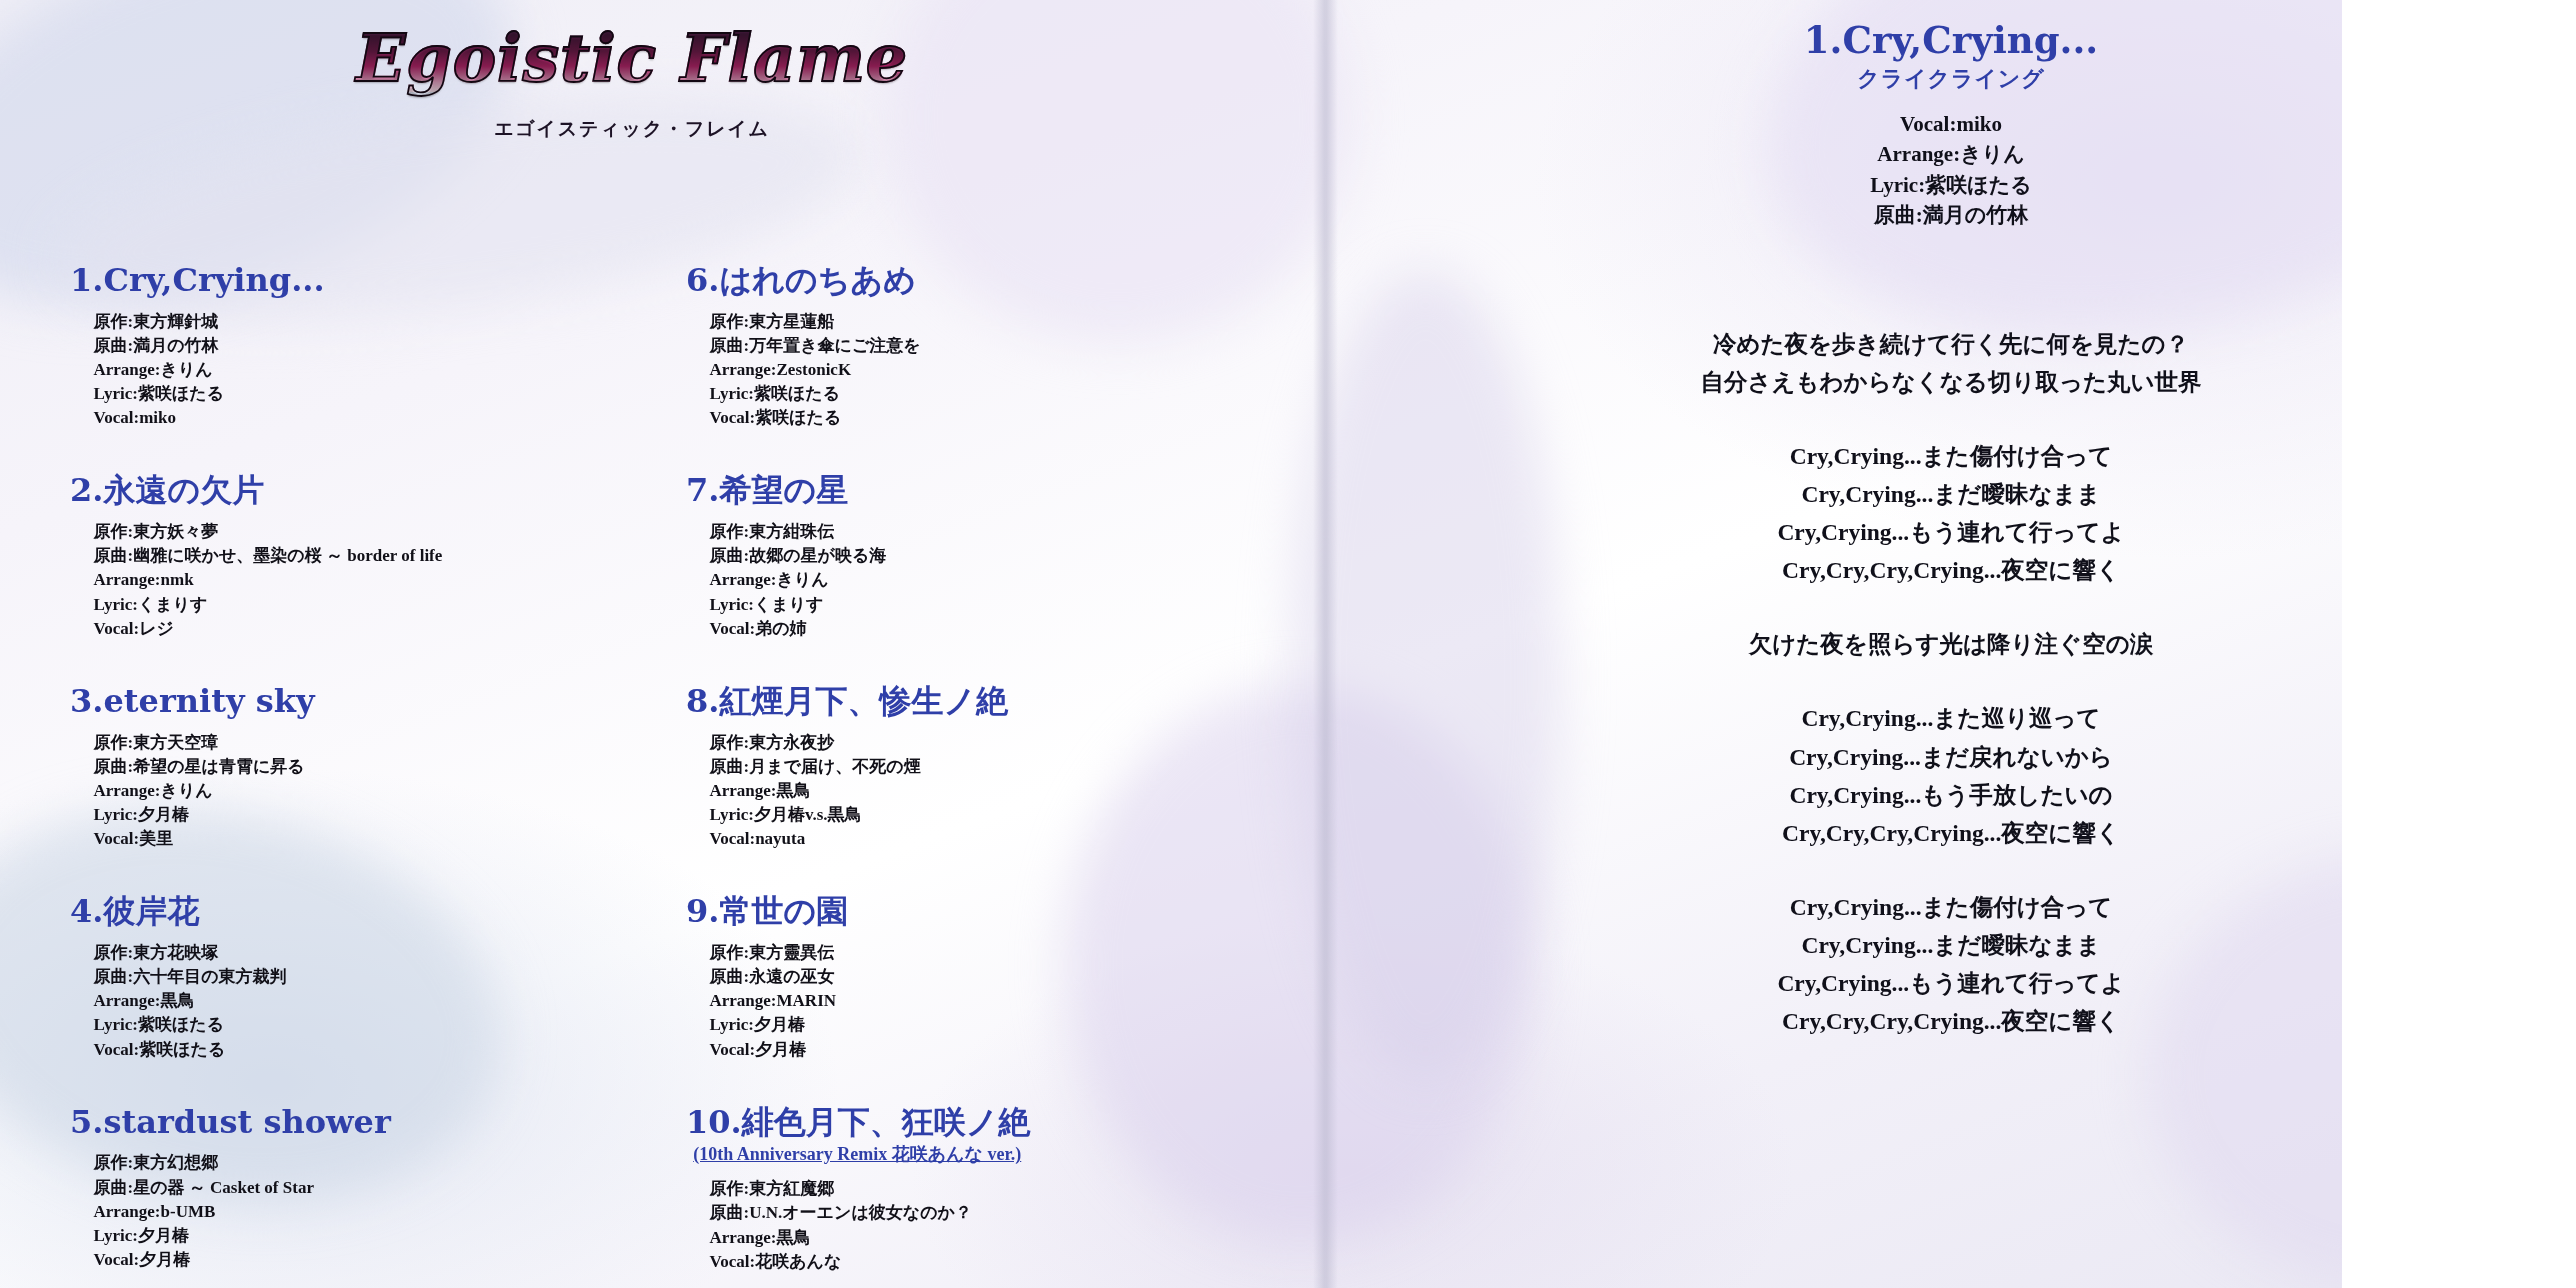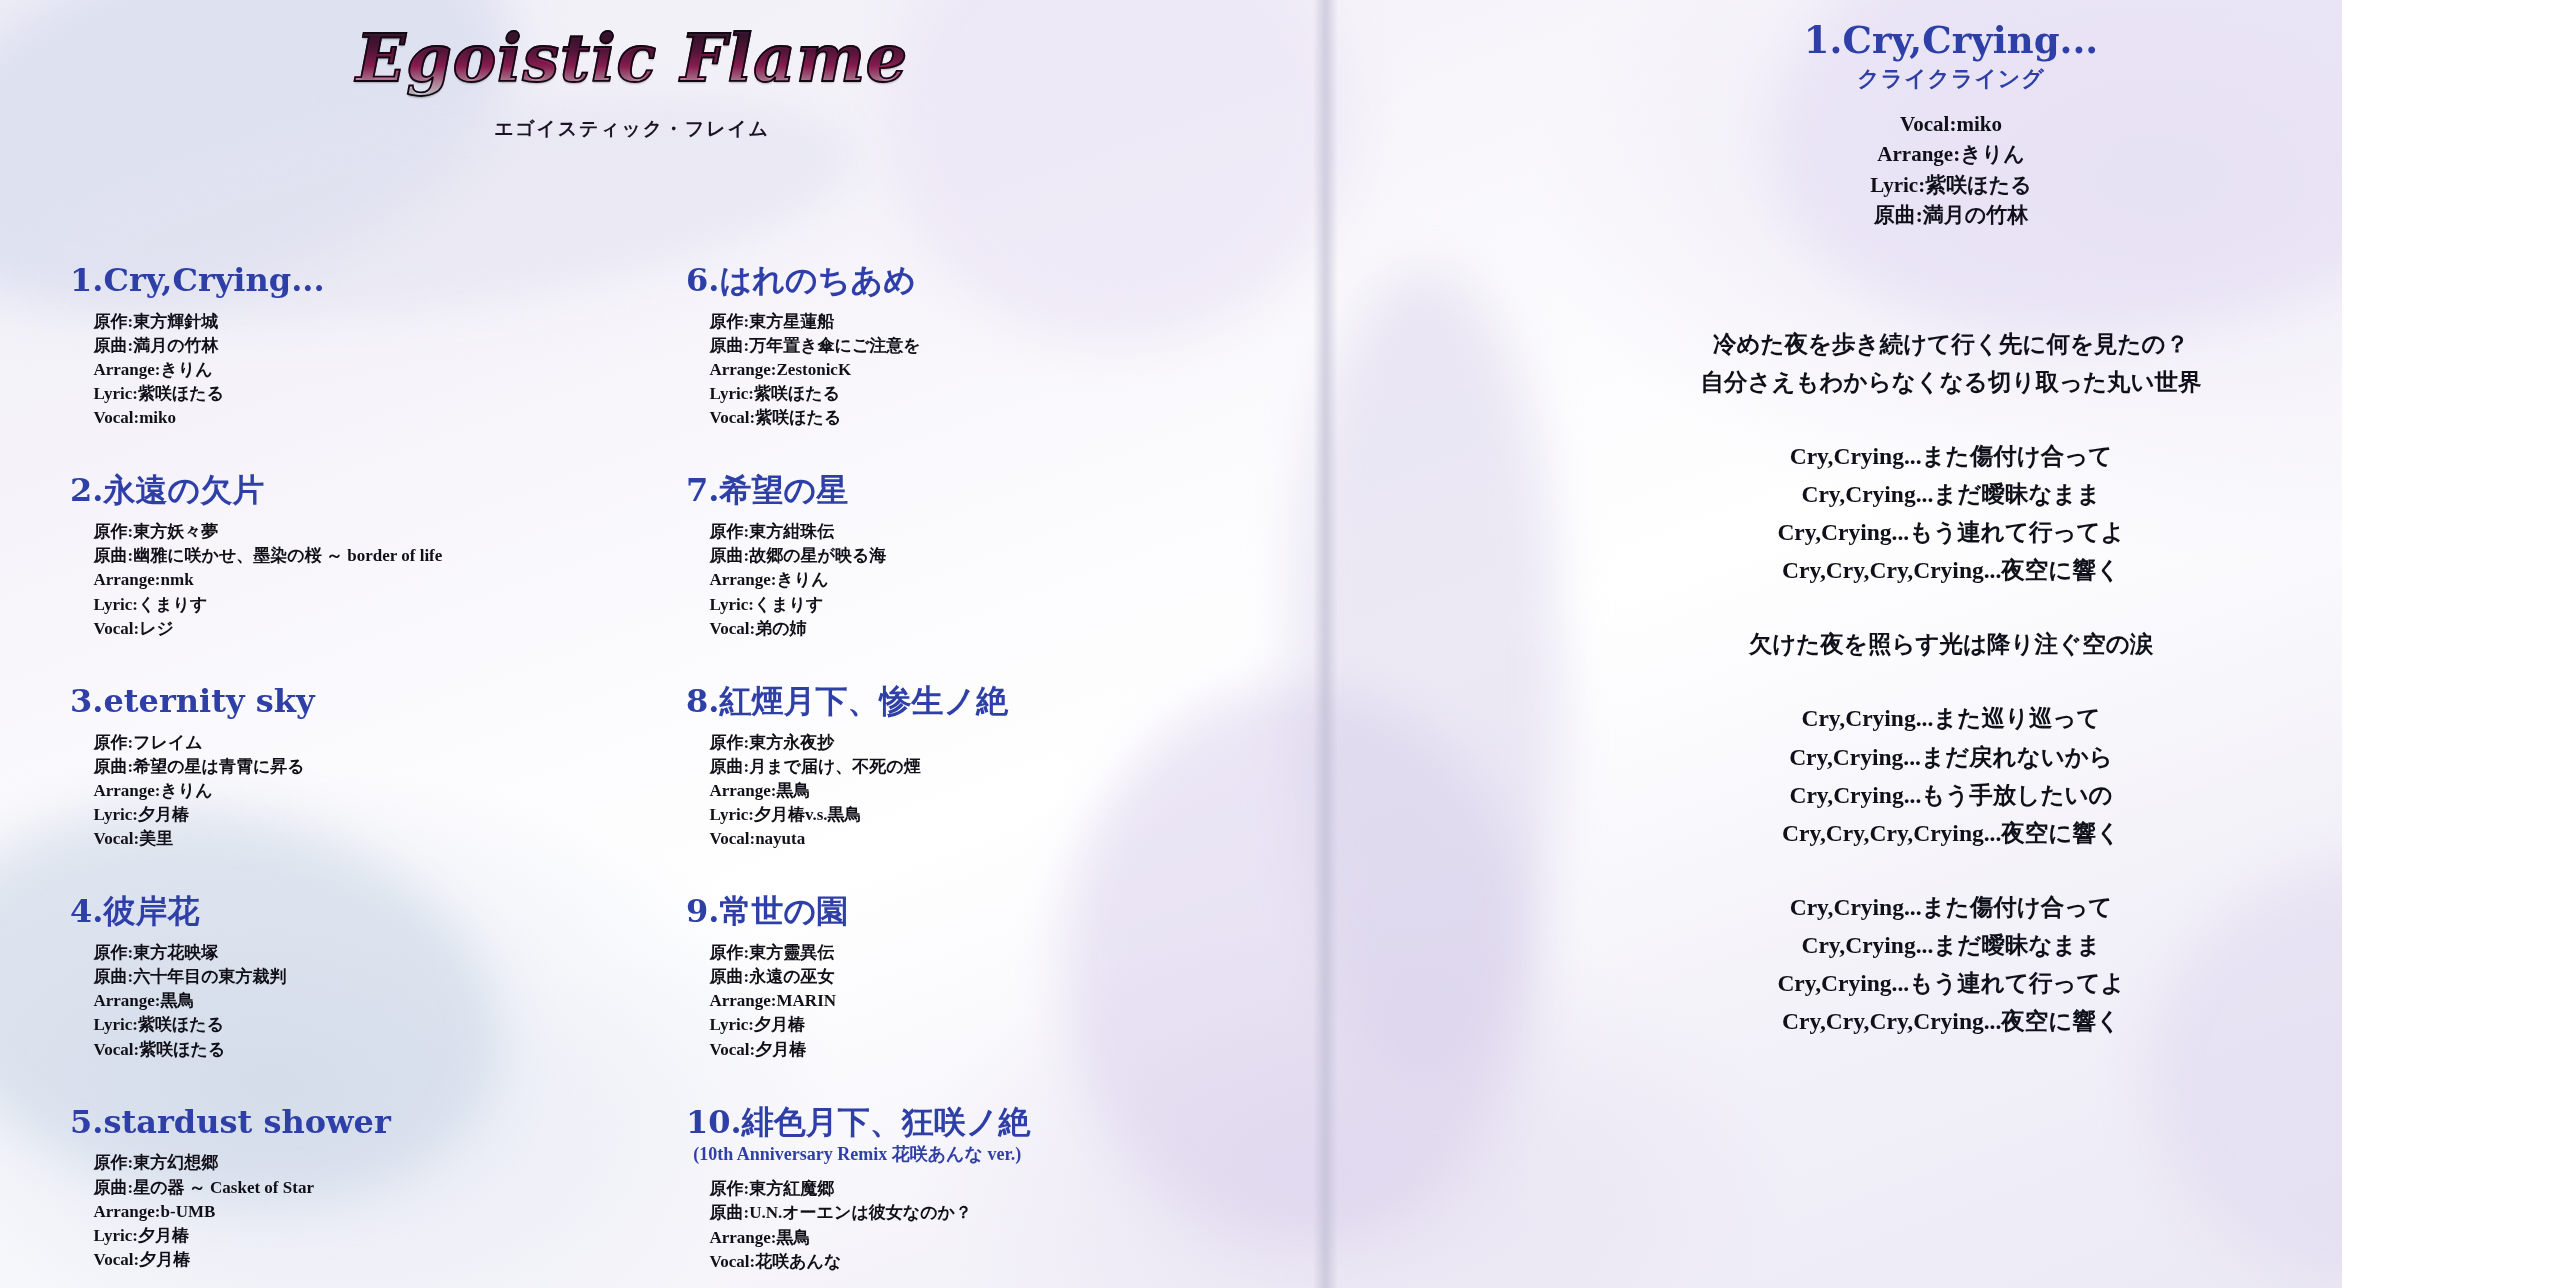--- a/index.html
+++ b/index.html
@@ -98,20 +98,21 @@
     color: #2f3fa8;
     line-height: 1.15;
     letter-spacing: 0px;
   }
   .track-note {
     font-size: 18px;
     font-weight: bold;
     color: #2f3fa8;
     margin-top: 1.8px;
     margin-left: 7.2px;
+    text-decoration: underline;
   }
   .track-meta {
     margin-top: 11px;
     margin-left: 23.5px;
   }
   .meta-line {
     font-family: "Liberation Serif", serif;
     font-size: 17px;
     font-weight: bold;
     color: #111018;
@@ -205,21 +206,21 @@
           <div class="meta-line">原曲:幽雅に咲かせ、墨染の桜 ～ border of life</div>
           <div class="meta-line">Arrange:nmk</div>
           <div class="meta-line">Lyric:くまりす</div>
           <div class="meta-line">Vocal:レジ</div>
         </div>
       </div>
 
       <div class="track">
         <div class="track-title">3.eternity sky</div>
         <div class="track-meta">
-          <div class="meta-line">原作:フレイム</div>
+          <div class="meta-line">原作:東方天空璋</div>
           <div class="meta-line">原曲:希望の星は青霄に昇る</div>
           <div class="meta-line">Arrange:きりん</div>
           <div class="meta-line">Lyric:夕月椿</div>
           <div class="meta-line">Vocal:美里</div>
         </div>
       </div>
 
       <div class="track">
         <div class="track-title">4.彼岸花</div>
         <div class="track-meta">

